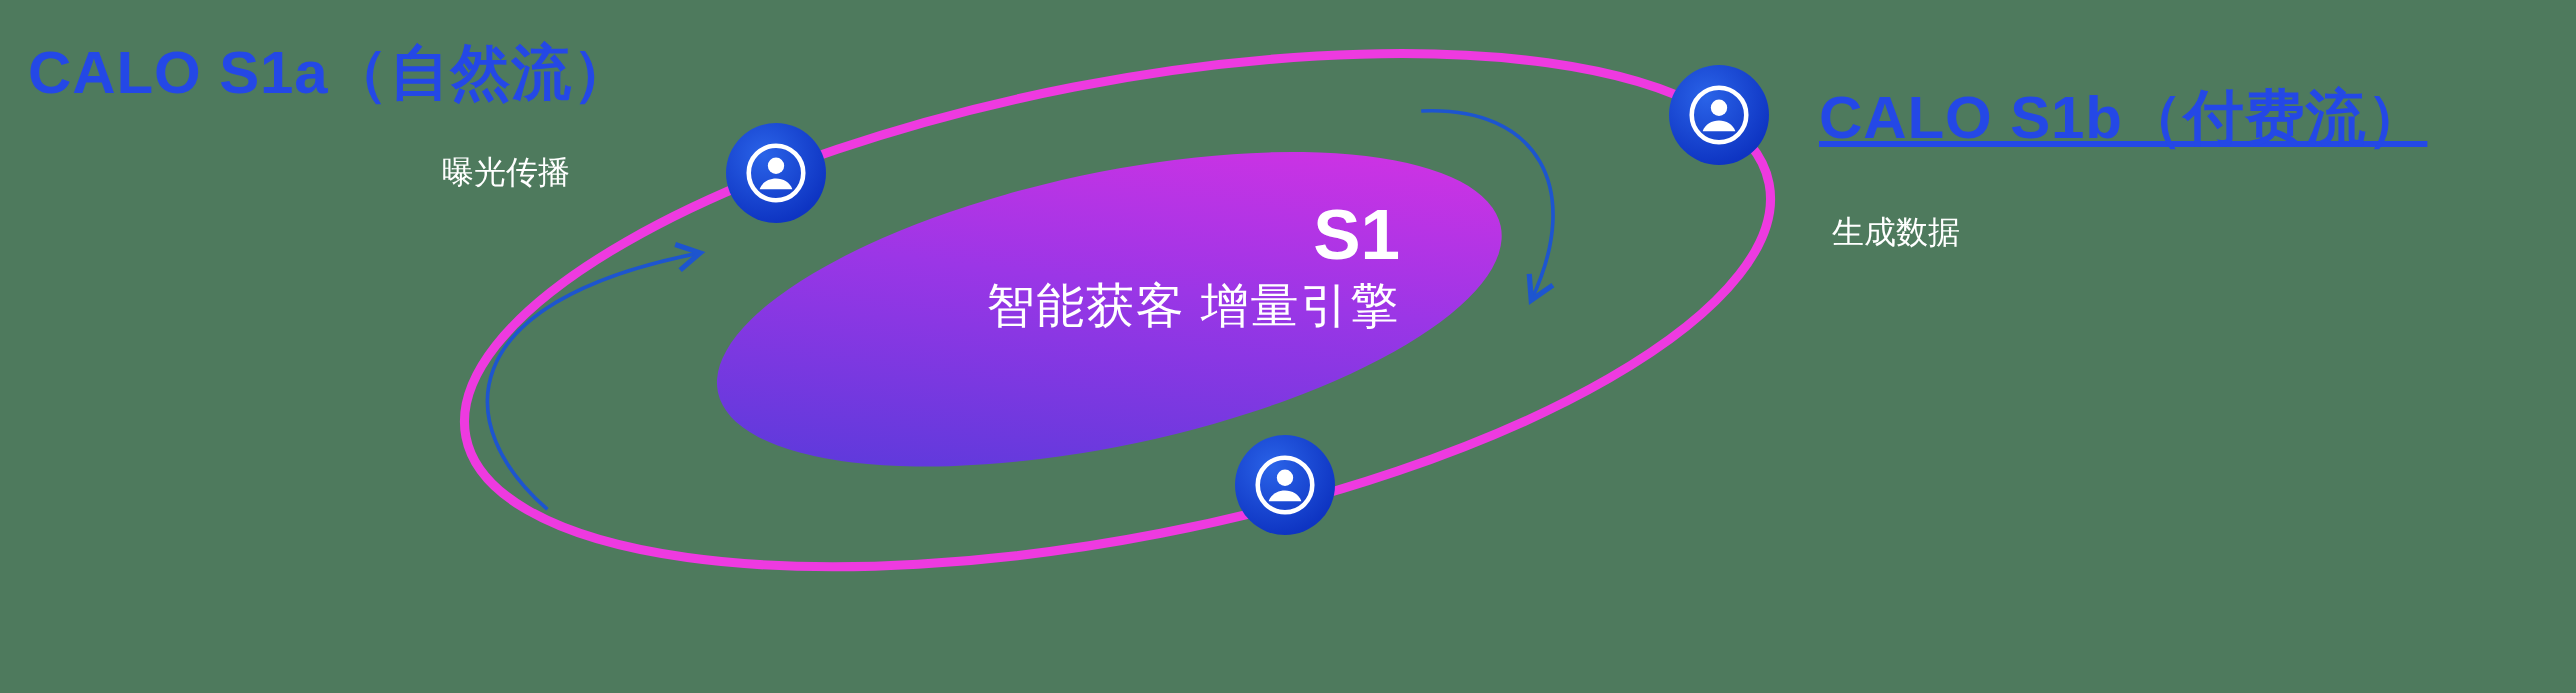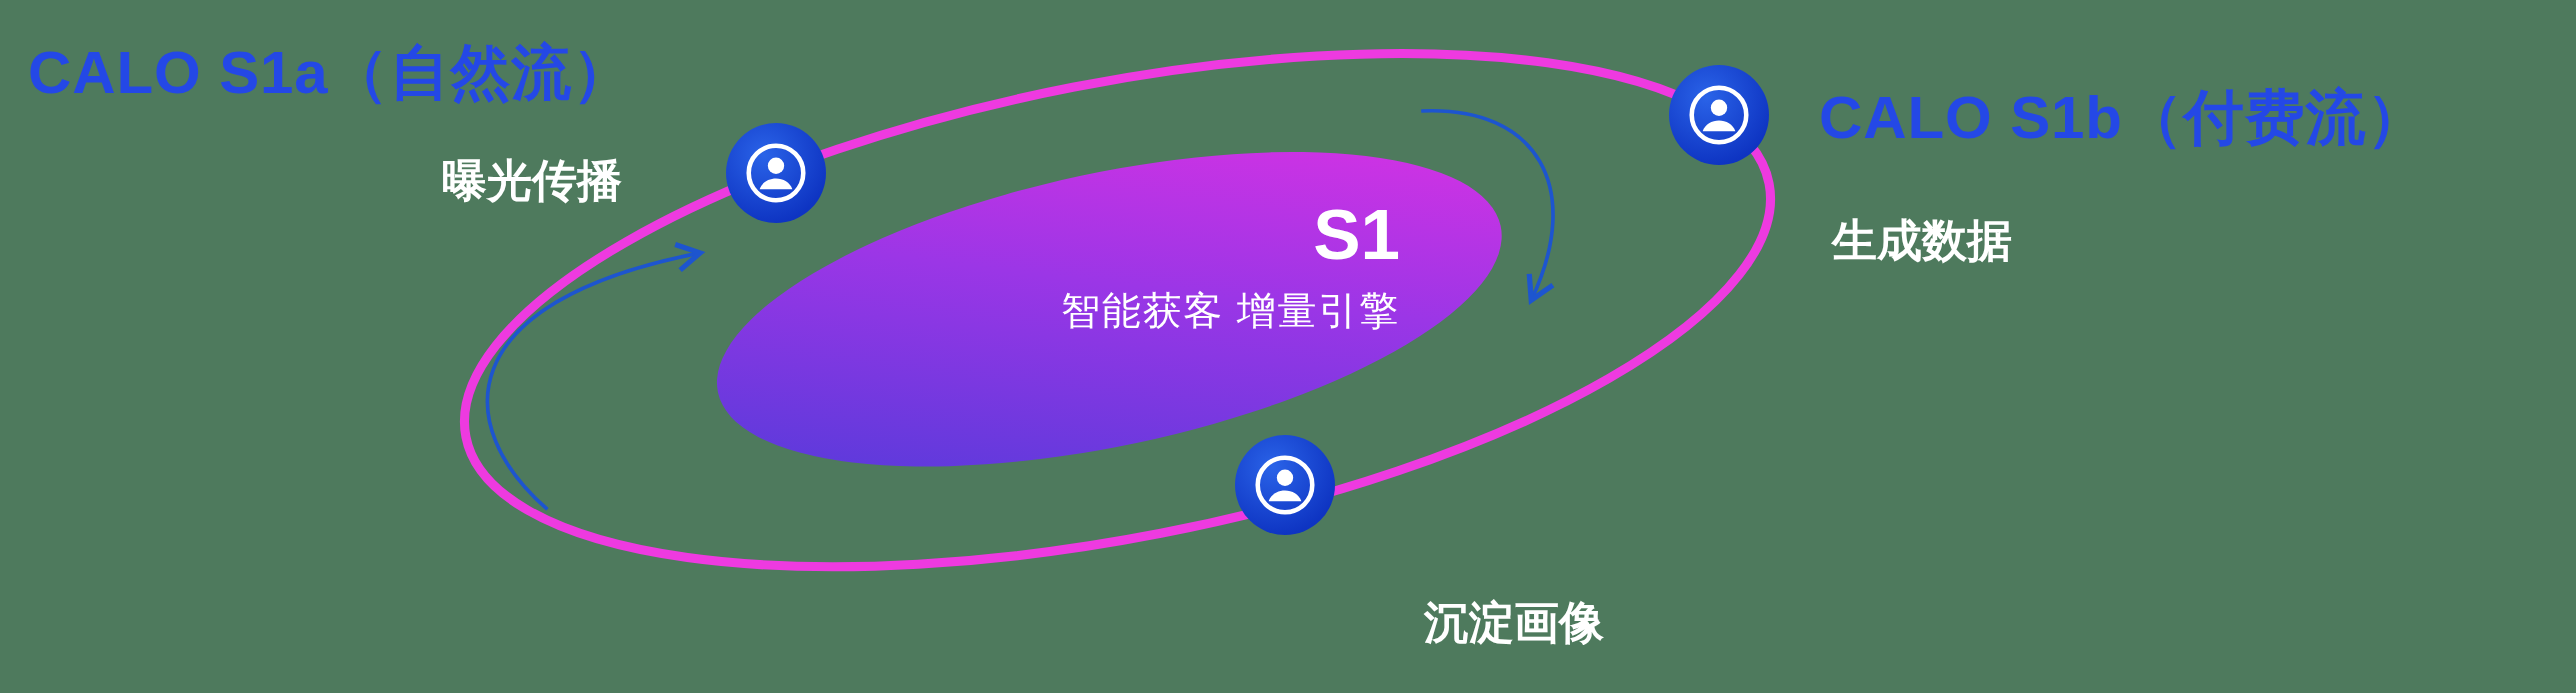--- a/index.html
+++ b/index.html
@@ -53,40 +53,40 @@
   .node-title{
     position:absolute;
     font-size:60px;
     font-weight:600;
     letter-spacing:0.9px;
     color:var(--label-blue);
     white-space:nowrap;
   }
   .node-sub{
     position:absolute;
-    font-size:45px;
-    font-weight:700;
+    font-size:32px;
+    font-weight:400;
     color:var(--text-white);
     white-space:nowrap;
   }
   .center-text{
     position:absolute;
     left:818px;top:196px;
     width:582px;
     text-align:right;
     color:var(--text-white);
   }
   .center-title{
     font-size:71px;
     font-weight:600;
     line-height:1.1;
   }
   .center-sub{
-    margin-top:10px;
-    font-size:39px;
+    margin-top:0;
+    font-size:48px;
     font-weight:500;
     letter-spacing:1.8px;
     white-space:nowrap;
   }
 </style>
 </head>
 <body>
 
 <div class="stage">
 
@@ -134,24 +134,23 @@
     <svg width="100" height="100" viewBox="0 0 110 110">
       <circle cx="55" cy="55" r="30" fill="none" stroke="#ffffff" stroke-width="5"></circle>
       <circle cx="55" cy="47" r="9" fill="#ffffff"></circle>
       <path d="M 37 73 C 42 57, 68 57, 73 73 Z" fill="#ffffff"></path>
     </svg>
   </div>
 
   <div class="node-title" style="left:28px;top:33px;">CALO S1a（自然流）</div>
   <div class="node-sub" style="left:442px;top:151px;">曝光传播</div>
 
-  <div class="node-title" style="left:1819px;top:78px;">CALO S1b（付费流）</div>
+  <div class="node-title" style="left:1819px;top:78px;text-decoration:underline;">CALO S1b（付费流）</div>
   <div class="node-sub" style="left:1832px;top:211px;">生成数据</div>
 
-  <div class="node-sub" style="left:1424px;top:593px;">沉淀画像</div>
 
   <div class="center-text">
     <div class="center-title">S1</div>
     <div class="center-sub">智能获客  增量引擎</div>
   </div>
 
 </div>
 
 
 </body></html>

